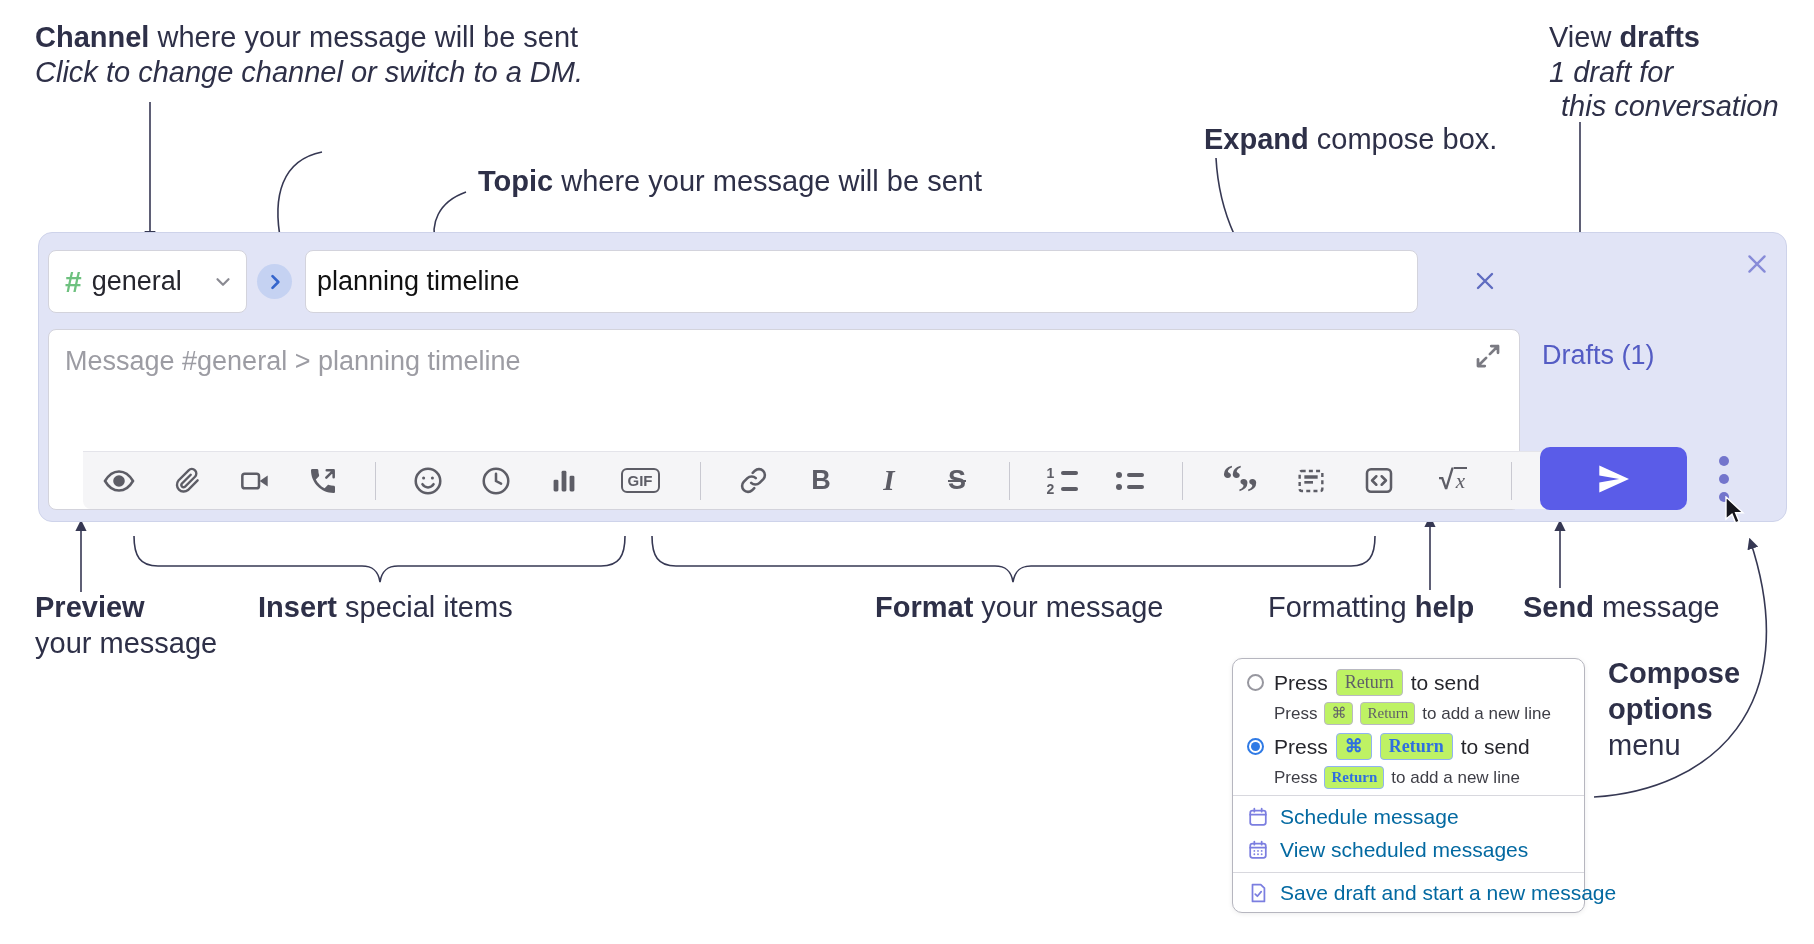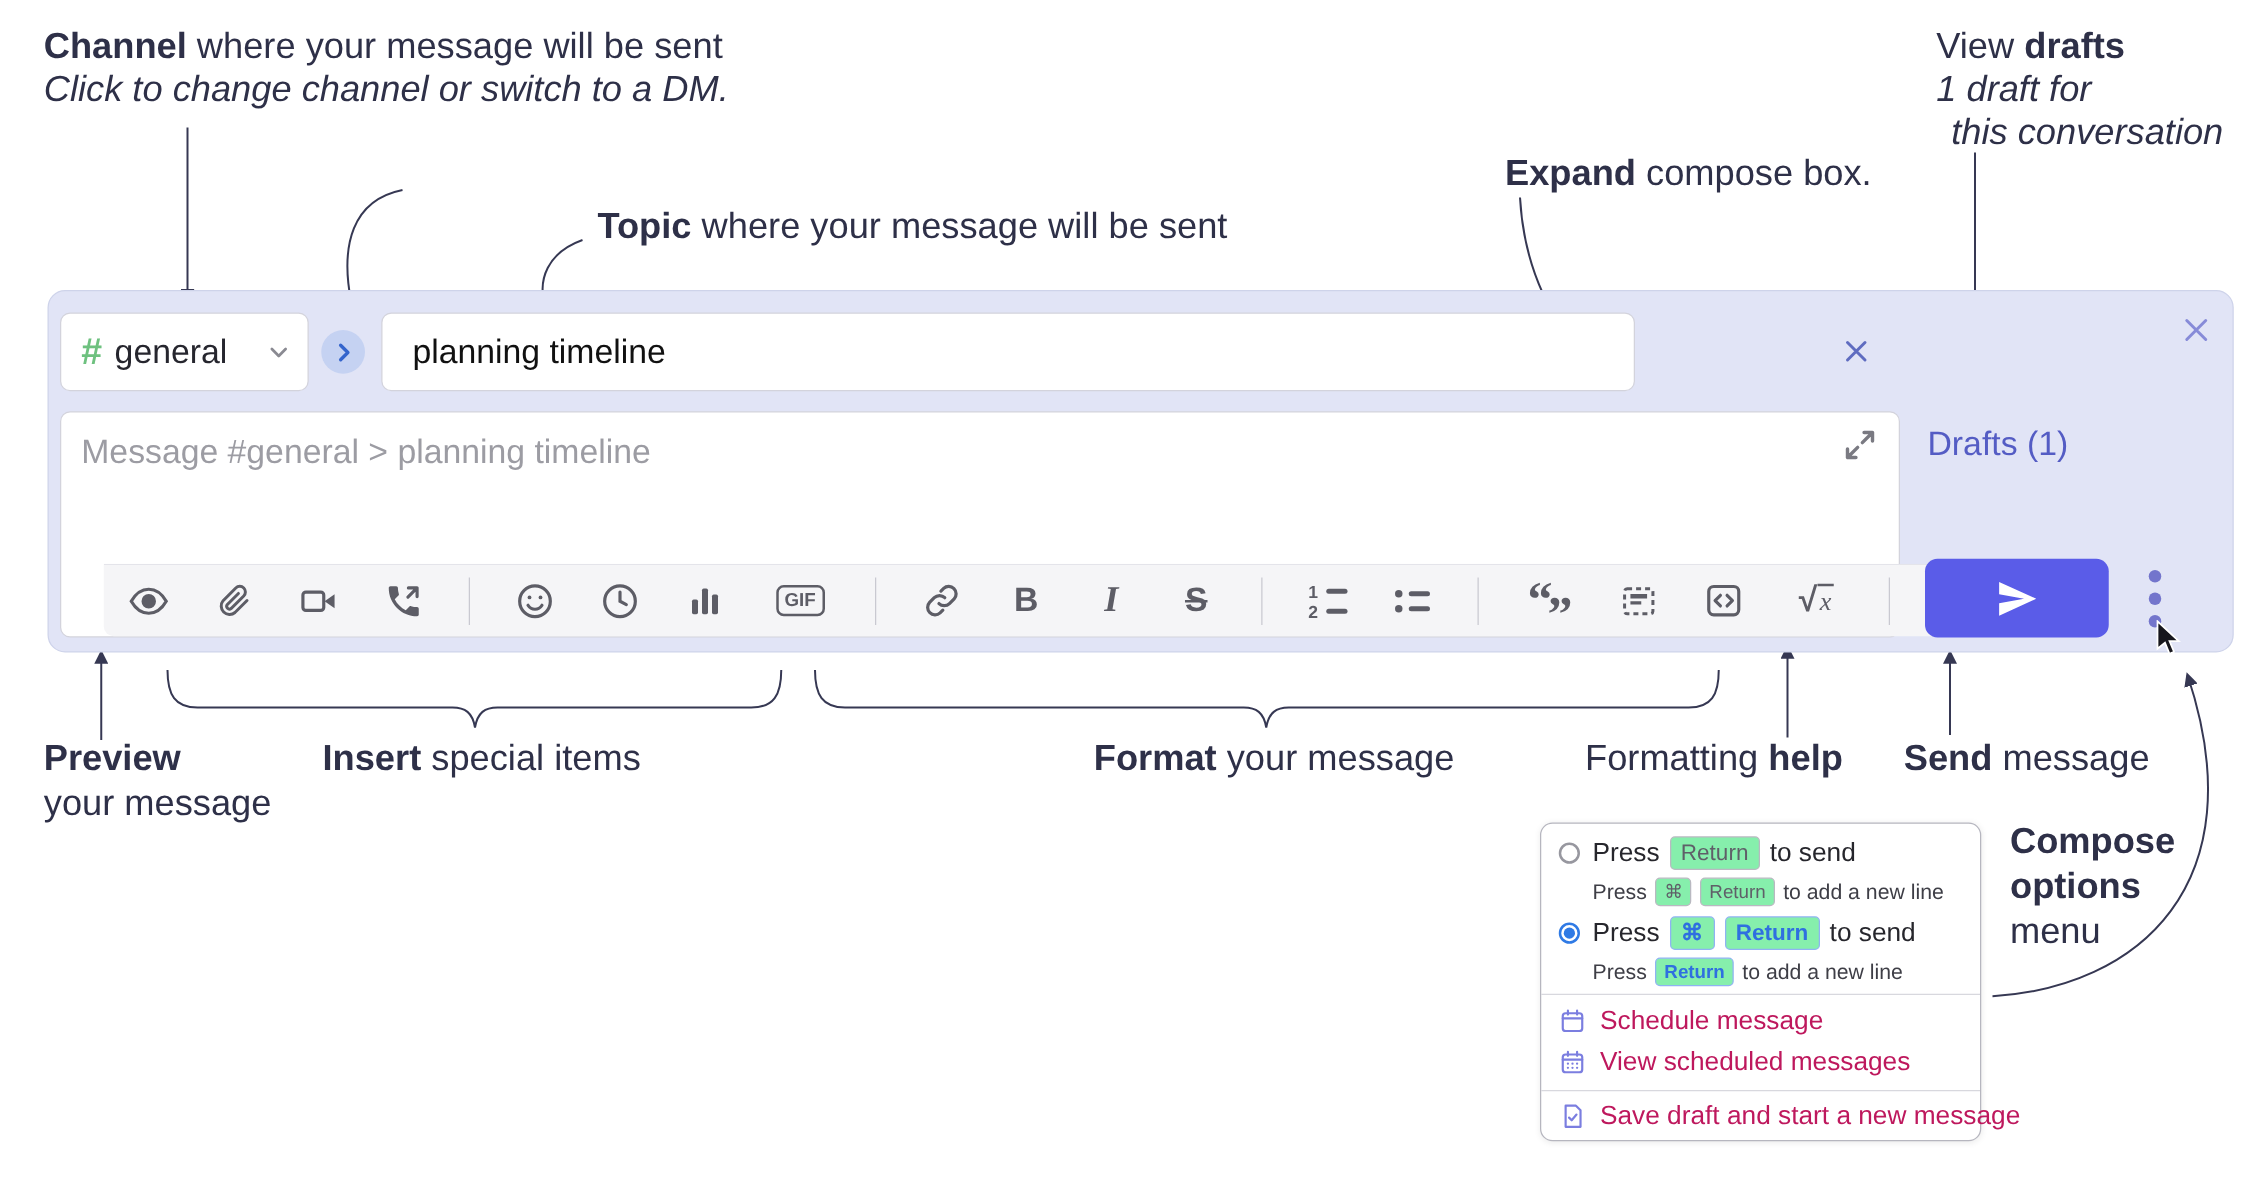--- a/index.html
+++ b/index.html
@@ -32,23 +32,23 @@
 
   
   .compose{position:absolute;left:38px;top:232px;width:1749px;height:290px;
            background:#e1e4f6;border:1px solid #ced3ea;border-radius:14px;box-sizing:border-box;}
   .wbox{background:#fff;border:1px solid #d3d3dc;border-radius:8px;box-sizing:border-box;}
   .channel-box{position:absolute;left:48px;top:250px;width:199px;height:63px;display:flex;align-items:center;padding:0 12px 0 16px;cursor:pointer;}
   .hash{font-size:30px;font-weight:700;color:#6ec17f;margin-right:10px;line-height:1;}
   .channel-name{font-size:27px;color:#26262e;flex:1;}
   .goto-btn{position:absolute;left:257px;top:264px;width:35px;height:35px;border-radius:50%;
             background:#c5d2f2;display:flex;align-items:center;justify-content:center;}
-  .topic-input{position:absolute;left:305px;top:250px;width:1003px;height:63px;
+  .topic-input{position:absolute;left:305px;top:250px;width:1113px;height:63px;
                border:1px solid #d3d3dc;border-radius:8px;background:#fff;box-sizing:border-box;
-               font-family:"Liberation Sans",sans-serif;font-size:27px;color:#111;padding:0 60px 0 24px;outline:none;}
+               font-family:"Liberation Sans",sans-serif;font-size:27px;color:#111;padding:0 60px 0 11px;outline:none;}
   .topic-clear{position:absolute;left:1470px;top:266px;width:30px;height:30px;display:flex;align-items:center;justify-content:center;cursor:pointer;}
   .compose-close{position:absolute;left:1741px;top:248px;width:32px;height:32px;display:flex;align-items:center;justify-content:center;cursor:pointer;}
   .message-box{position:absolute;left:48px;top:329px;width:1472px;height:181px;}
   .message-input{position:absolute;left:0;top:0;width:100%;height:122px;border:none;resize:none;outline:none;
                  background:transparent;font-family:"Liberation Sans",sans-serif;font-size:27px;color:#26262e;
                  padding:16px 54px 0 16px;box-sizing:border-box;}
   .message-input::placeholder{color:#9c9ca3;}
   .expand-btn{position:absolute;right:16px;top:11px;width:30px;height:30px;}
   .toolbar{position:absolute;left:0;bottom:0;width:100%;height:58px;background:#f5f5f7;
            border-top:1px solid #e4e4ea;border-radius:0 0 8px 8px;box-sizing:border-box;
@@ -81,25 +81,25 @@
   
   .popup{position:absolute;left:1232px;top:658px;width:353px;height:255px;background:#fff;
          border:1.5px solid #b6b6bf;border-radius:10px;box-shadow:0 1px 5px rgba(0,0,0,.08);box-sizing:border-box;}
   .p-row{position:absolute;left:14px;display:flex;align-items:center;}
   .radio{width:17px;height:17px;border-radius:50%;border:2px solid #97979f;box-sizing:border-box;flex:none;margin-right:10px;}
   .radio.sel{border-color:#2f7ae5;display:flex;align-items:center;justify-content:center;}
   .radio.sel::after{content:"";width:9px;height:9px;border-radius:50%;background:#2f7ae5;}
   .p-main{font-size:21px;color:#26262c;display:flex;align-items:center;gap:8px;white-space:nowrap;}
   .p-sub{font-size:17px;color:#3e3e46;display:flex;align-items:center;gap:7px;white-space:nowrap;}
   .kbd{display:inline-block;border:1px solid #b9b9c1;border-radius:4px;padding:0 8px;font-size:18px;
-       color:#5f5f68;background:#86efac;line-height:25px;}
+       color:#5f5f68;background:#bef264;line-height:25px;font-family:Liberation Serif, serif;}
   .kbd.sm{font-size:15px;padding:0 6px;line-height:21px;}
   .kbd.blue{color:#2f6fe0;border-color:#8fb3f2;font-weight:700;}
   .p-div{position:absolute;left:0;width:100%;border-top:1px solid #d8d8de;}
-  .menu-item{position:absolute;left:14px;display:flex;align-items:center;gap:11px;font-size:21px;color:#be185d;cursor:pointer;white-space:nowrap;justify-content:flex-end;}
+  .menu-item{position:absolute;left:14px;display:flex;align-items:center;gap:11px;font-size:21px;color:#0369a1;cursor:pointer;white-space:nowrap;justify-content:flex-end;}
 </style>
 </head>
 <body>
 
 <div class="canvas">
 
   <svg class="overlay" width="1814" height="944" viewBox="0 0 1814 944">
     <defs>
       <marker id="arr" viewBox="0 0 10 10" refX="8" refY="5" markerWidth="7" markerHeight="7" orient="auto-start-reverse">
         <path d="M0 0 L10 5 L0 10 z" fill="#363853"></path>

